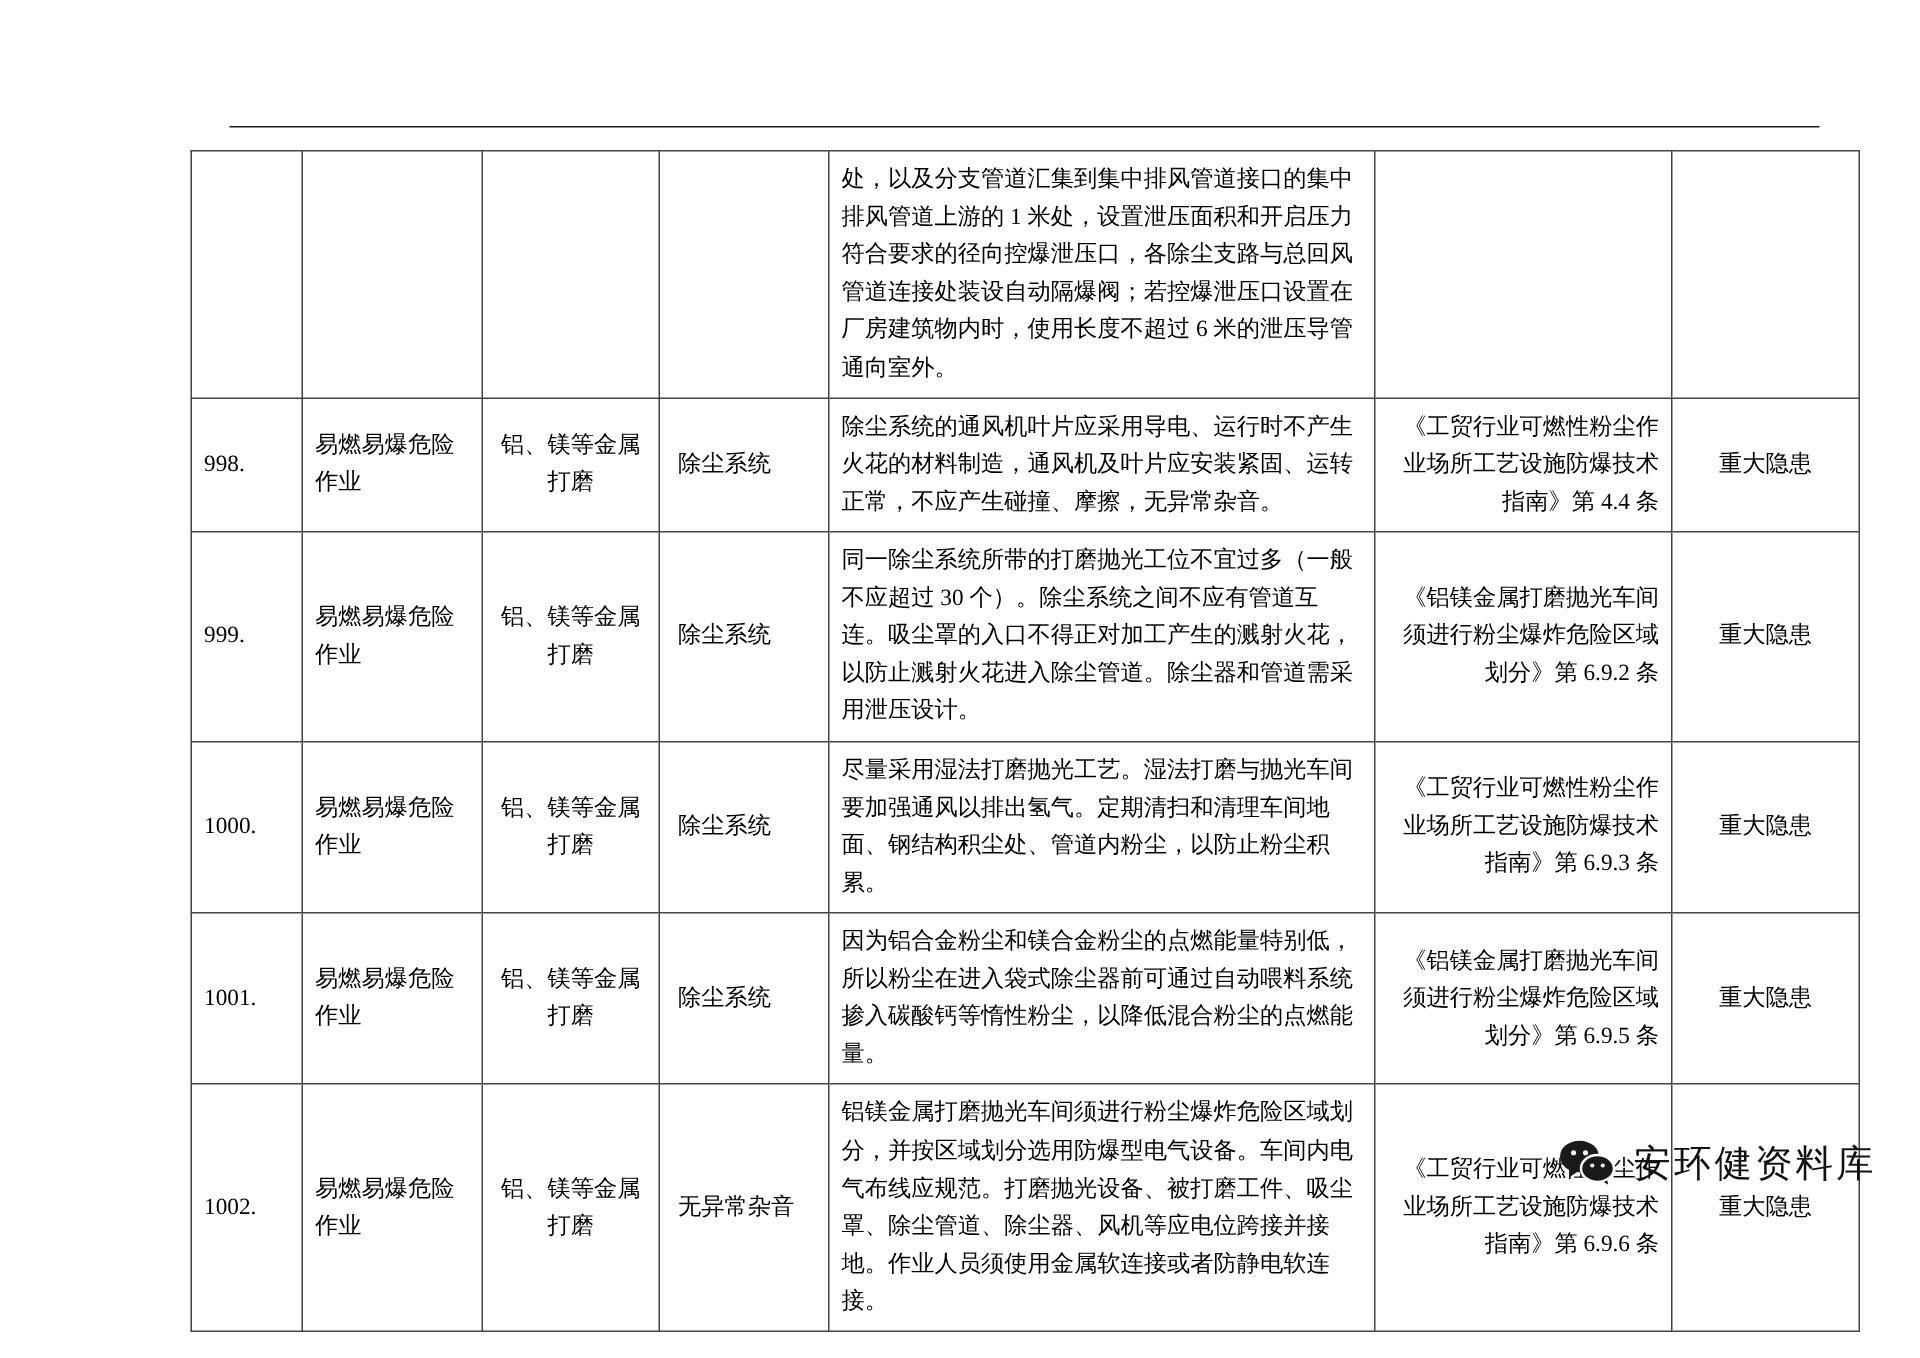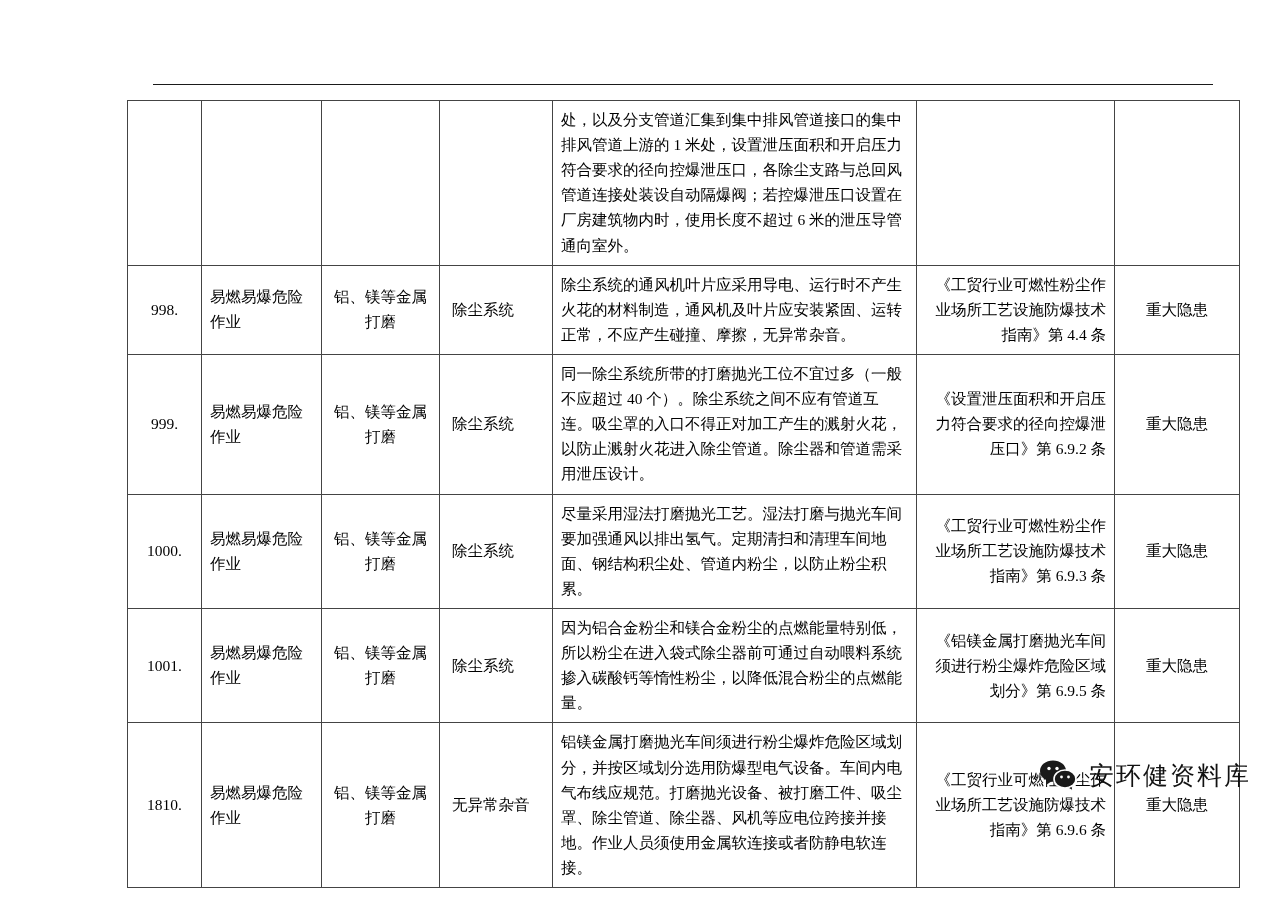--- a/index.html
+++ b/index.html
@@ -47,21 +47,21 @@
     font-family: "Liberation Serif", "DejaVu Serif", serif;
   }
   col.c-num    { width: 74px; }
   col.c-cat    { width: 120px; }
   col.c-proc   { width: 118px; }
   col.c-sys    { width: 113px; }
   col.c-desc   { width: 364px; }
   col.c-ref    { width: 198px; }
   col.c-level  { width: 125px; }
 
-  td.num     { text-align: center; }
+  td.num     { text-align: left; }
   td.cat     { text-align: left; }
   td.proc    { text-align: center; }
   td.sys     { text-align: left; padding-left: 12px; }
   td.desc    { text-align: left; }
   td.ref     { text-align: right; }
   td.level   { text-align: center; font-family: Liberation Serif, serif; }
 
   
   .watermark {
     position: absolute;
@@ -118,22 +118,22 @@
         <td class="sys">除尘系统</td>
         <td class="desc">除尘系统的通风机叶片应采用导电、运行时不产生火花的材料制造，通风机及叶片应安装紧固、运转正常，不应产生碰撞、摩擦，无异常杂音。</td>
         <td class="ref">《工贸行业可燃性粉尘作业场所工艺设施防爆技术指南》第 4.4 条</td>
         <td class="level">重大隐患</td>
       </tr>
       <tr>
         <td class="num">999.</td>
         <td class="cat">易燃易爆危险作业</td>
         <td class="proc">铝、镁等金属打磨</td>
         <td class="sys">除尘系统</td>
-        <td class="desc">同一除尘系统所带的打磨抛光工位不宜过多（一般不应超过 40 个）。除尘系统之间不应有管道互连。吸尘罩的入口不得正对加工产生的溅射火花，以防止溅射火花进入除尘管道。除尘器和管道需采用泄压设计。</td>
-        <td class="ref">《设置泄压面积和开启压力符合要求的径向控爆泄压口》第 6.9.2 条</td>
+        <td class="desc">同一除尘系统所带的打磨抛光工位不宜过多（一般不应超过 30 个）。除尘系统之间不应有管道互连。吸尘罩的入口不得正对加工产生的溅射火花，以防止溅射火花进入除尘管道。除尘器和管道需采用泄压设计。</td>
+        <td class="ref">《铝镁金属打磨抛光车间须进行粉尘爆炸危险区域划分》第 6.9.2 条</td>
         <td class="level">重大隐患</td>
       </tr>
       <tr>
         <td class="num">1000.</td>
         <td class="cat">易燃易爆危险作业</td>
         <td class="proc">铝、镁等金属打磨</td>
         <td class="sys">除尘系统</td>
         <td class="desc">尽量采用湿法打磨抛光工艺。湿法打磨与抛光车间要加强通风以排出氢气。定期清扫和清理车间地面、钢结构积尘处、管道内粉尘，以防止粉尘积累。</td>
         <td class="ref">《工贸行业可燃性粉尘作业场所工艺设施防爆技术指南》第 6.9.3 条</td>
         <td class="level">重大隐患</td>
@@ -141,21 +141,21 @@
       <tr>
         <td class="num">1001.</td>
         <td class="cat">易燃易爆危险作业</td>
         <td class="proc">铝、镁等金属打磨</td>
         <td class="sys">除尘系统</td>
         <td class="desc">因为铝合金粉尘和镁合金粉尘的点燃能量特别低，所以粉尘在进入袋式除尘器前可通过自动喂料系统掺入碳酸钙等惰性粉尘，以降低混合粉尘的点燃能量。</td>
         <td class="ref">《铝镁金属打磨抛光车间须进行粉尘爆炸危险区域划分》第 6.9.5 条</td>
         <td class="level">重大隐患</td>
       </tr>
       <tr>
-        <td class="num">1810.</td>
+        <td class="num">1002.</td>
         <td class="cat">易燃易爆危险作业</td>
         <td class="proc">铝、镁等金属打磨</td>
         <td class="sys">无异常杂音</td>
         <td class="desc">铝镁金属打磨抛光车间须进行粉尘爆炸危险区域划分，并按区域划分选用防爆型电气设备。车间内电气布线应规范。打磨抛光设备、被打磨工件、吸尘罩、除尘管道、除尘器、风机等应电位跨接并接地。作业人员须使用金属软连接或者防静电软连接。</td>
         <td class="ref">《工贸行业可燃性粉尘作业场所工艺设施防爆技术指南》第 6.9.6 条</td>
         <td class="level">重大隐患</td>
       </tr>
     </tbody>
   </table>
 

